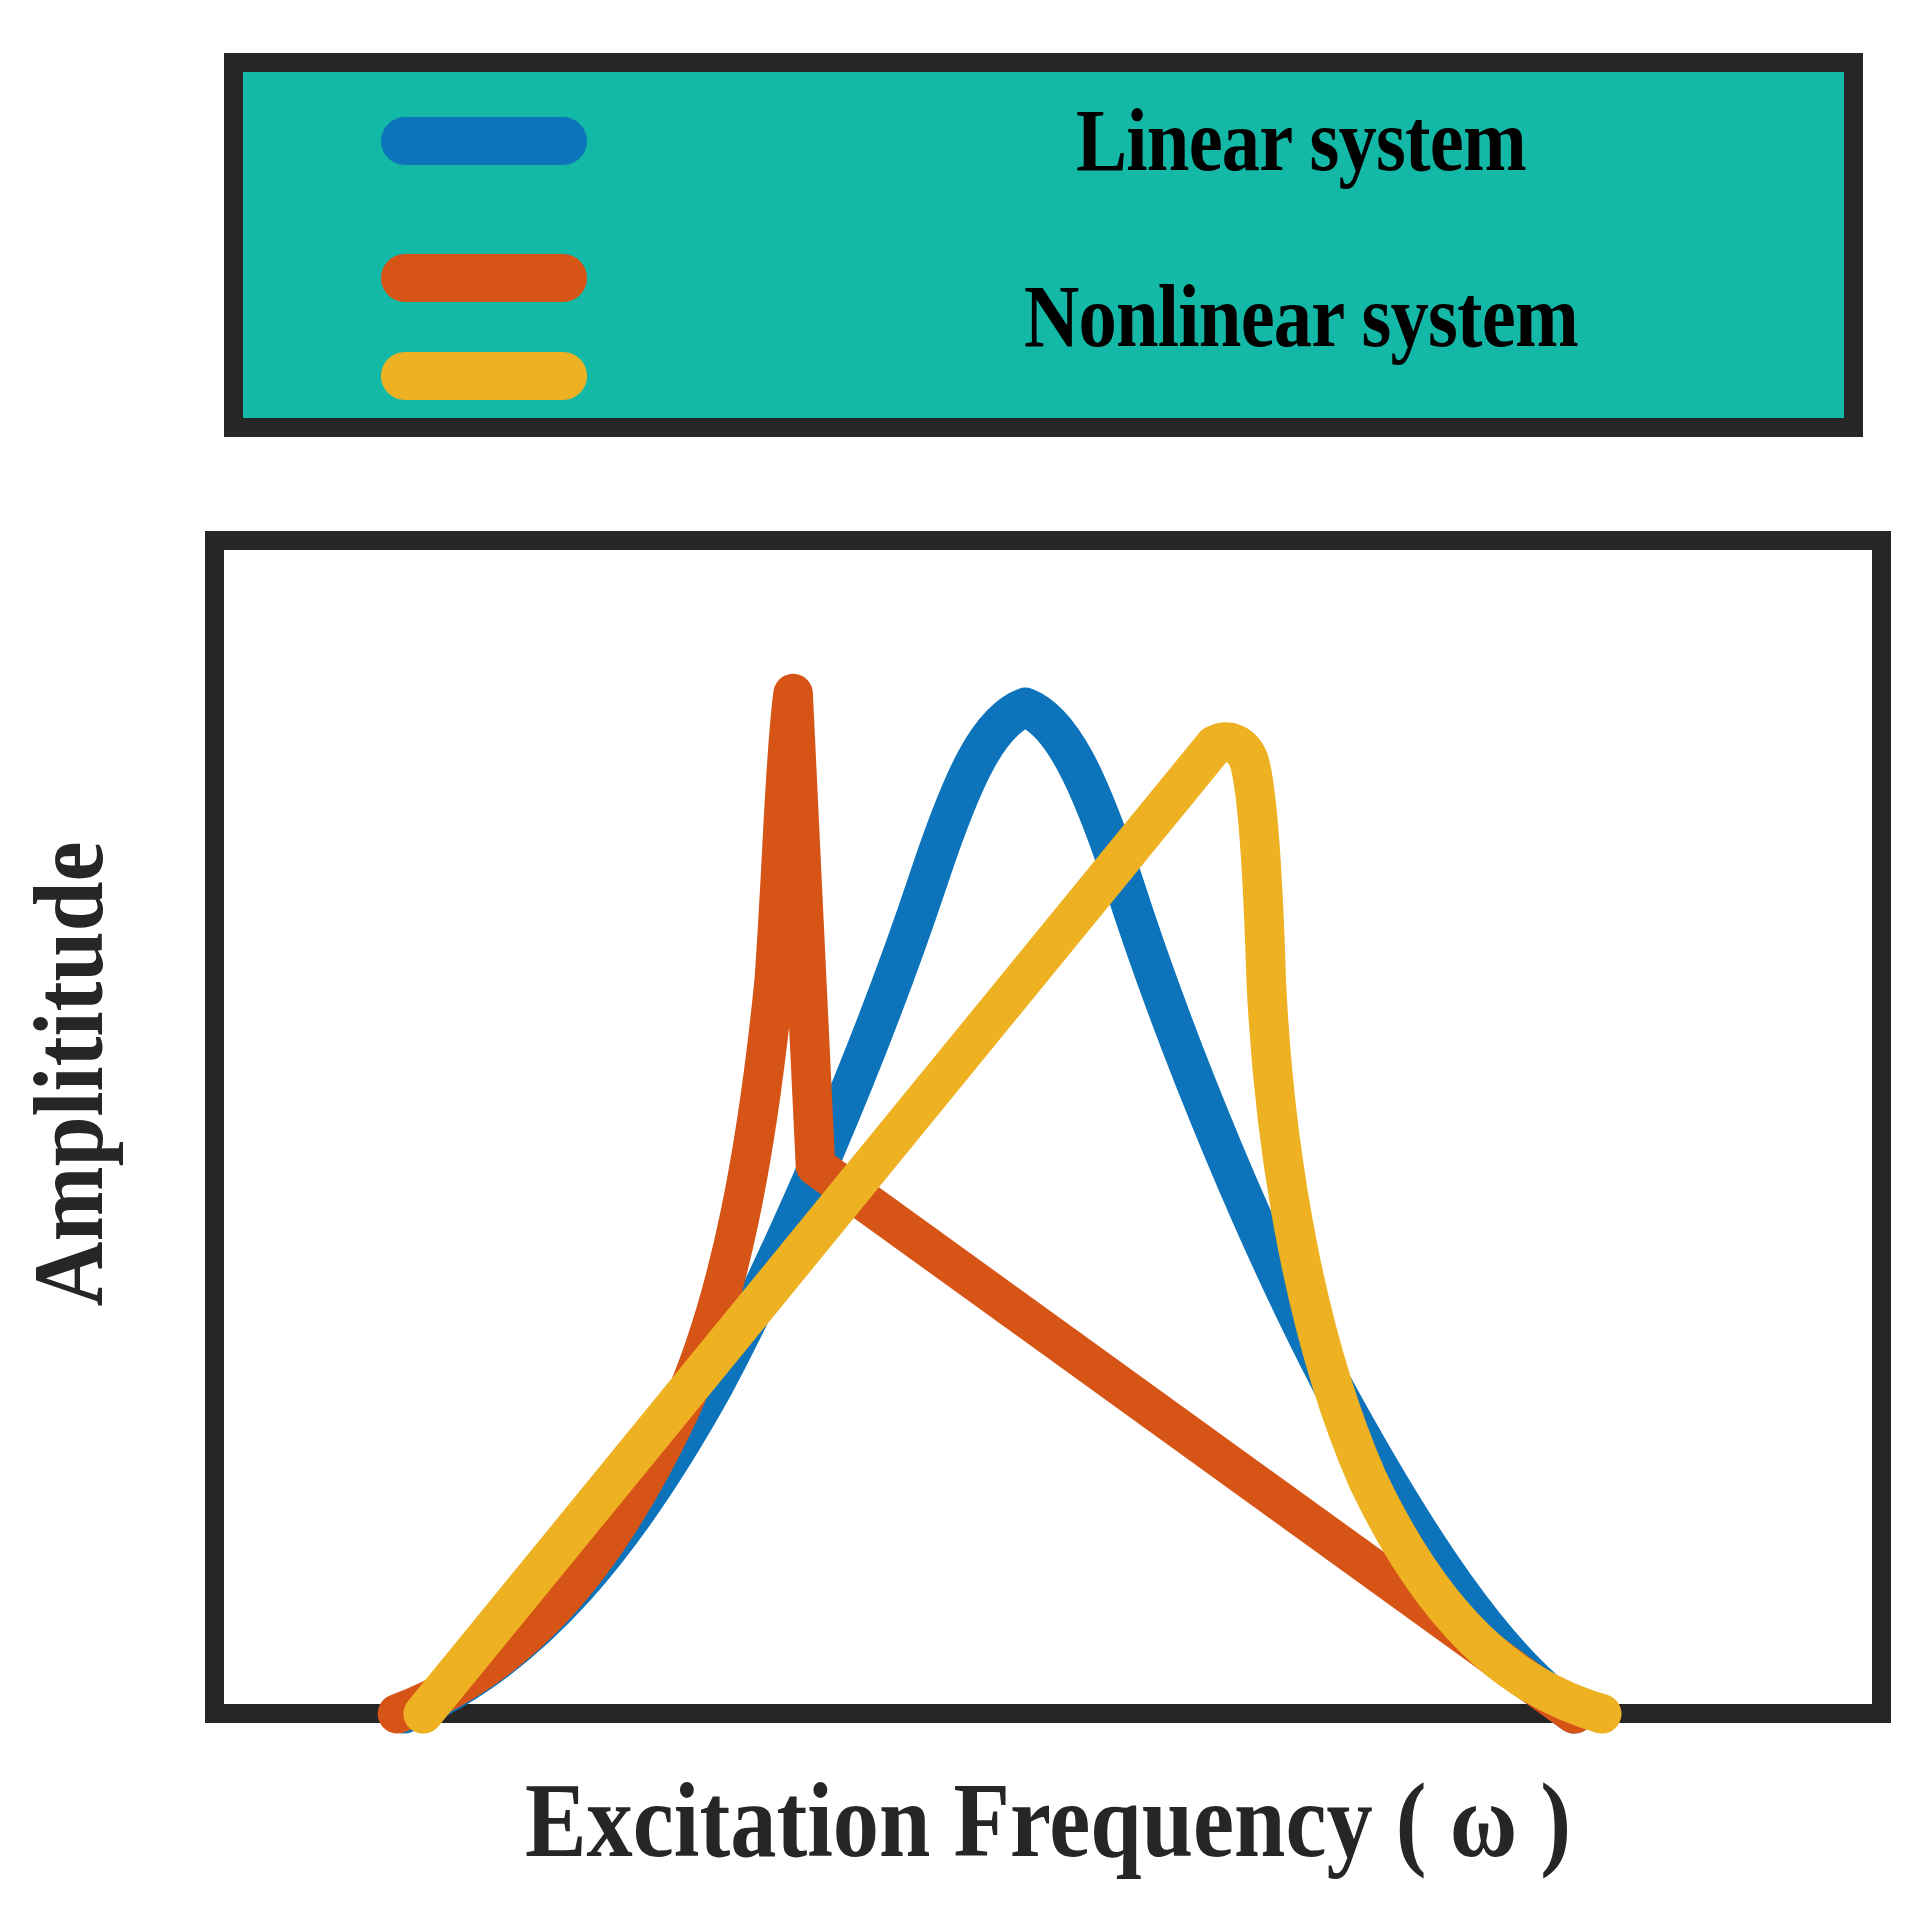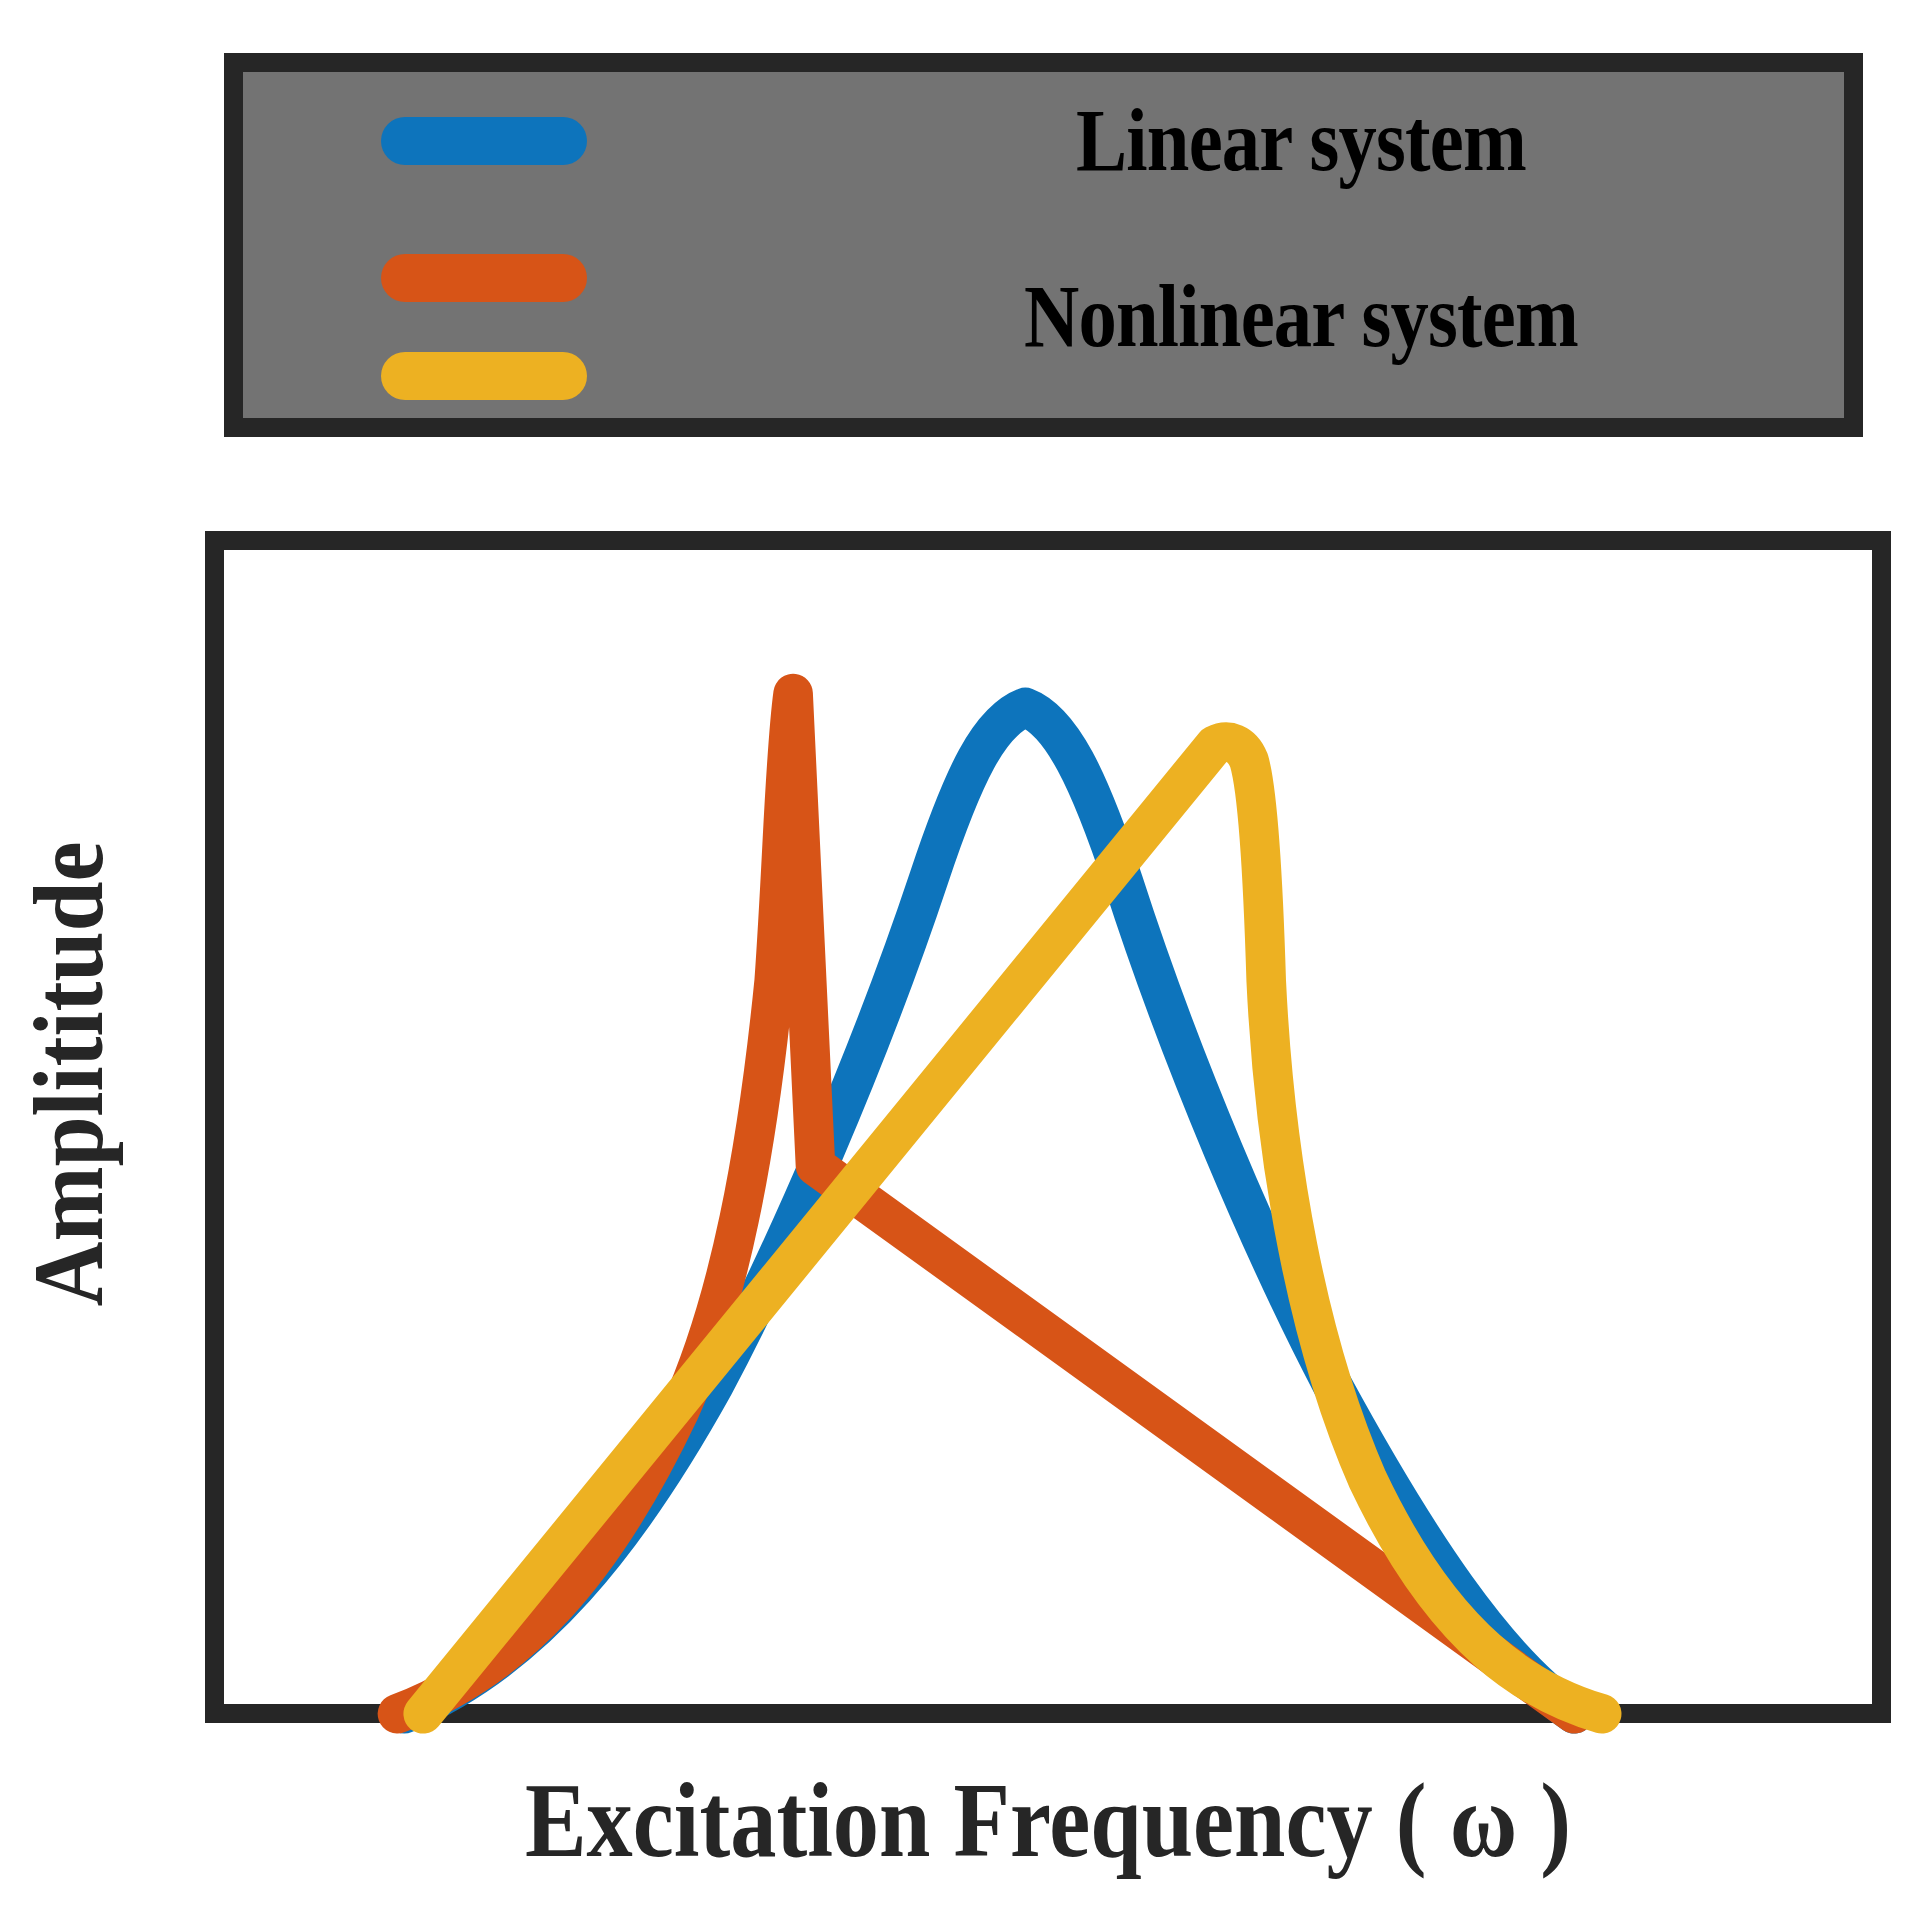--- a/index.html
+++ b/index.html
@@ -17,21 +17,21 @@
 
   
   #legend-box {
     position: absolute;
     left: 224px;
     top: 53px;
     width: 1639px;
     height: 384px;
     box-sizing: border-box;
     border: 19px solid #262626;
-    background: #737373;
+    background: #14b8a6;
   }
   #legend-inner {
     position: relative;
     width: 100%;
     height: 100%;
   }
   .legend-swatch {
     position: absolute;
     left: 138px;
     width: 206px;

